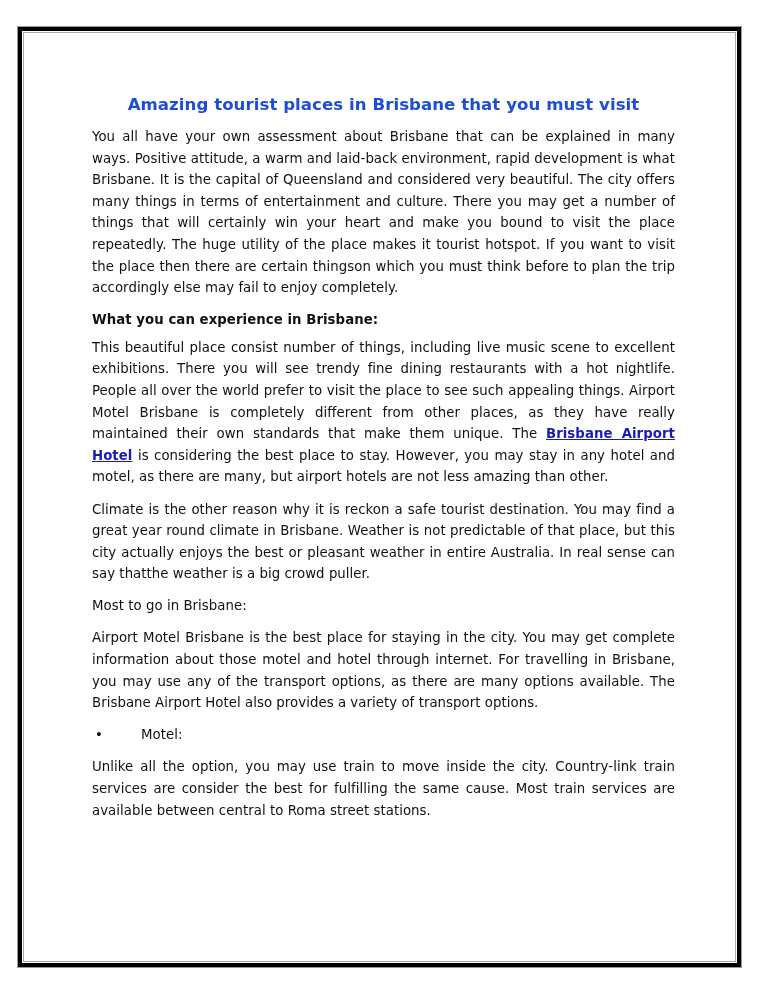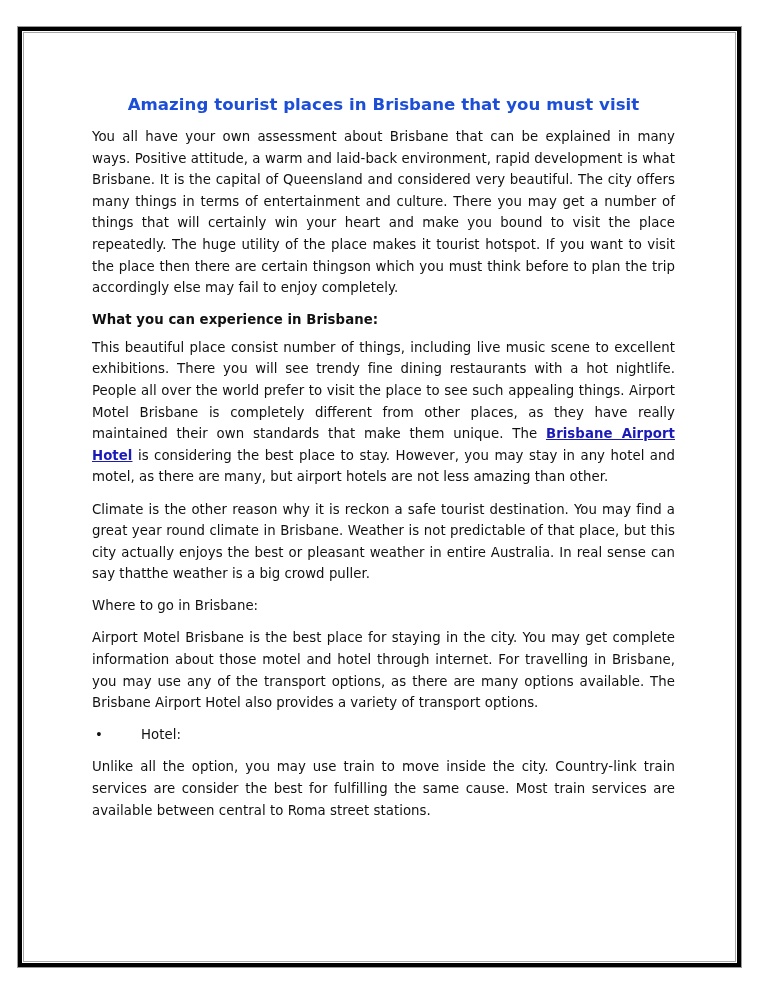--- a/index.html
+++ b/index.html
@@ -89,23 +89,23 @@
   <div class="title">Amazing tourist places in Brisbane that you must visit</div>
 
   <p>You all have your own assessment about Brisbane that can be explained in many ways.  Positive attitude, a warm and laid-back environment, rapid development is what Brisbane. It is the capital of Queensland and considered very beautiful. The city offers many things in terms of entertainment and culture. There you may get a number of things that will certainly win your heart and make you bound to visit the place repeatedly. The huge utility of the place makes it tourist hotspot. If you want to visit the place then there are certain thingson which you must think before to plan the trip accordingly else may fail to enjoy completely.</p>
 
   <p class="heading-bold">What you can experience in Brisbane:</p>
 
   <p><span>This beautiful place consist number of things, including live music scene to excellent exhibitions. There you will see trendy fine dining restaurants with a hot nightlife. People all over the world prefer to visit the place to see such appealing things. Airport Motel Brisbane is completely different from other places, as they have really maintained their own standards that make them unique. The </span><a class="inline-link" href="#">Brisbane Airport Hotel</a><span> is considering the best place to stay. However, you may stay in any hotel and motel, as there are many, but airport hotels are not less amazing than other.</span></p>
 
   <p>Climate is the other reason why it is reckon a safe tourist destination. You may find a great year round climate in Brisbane. Weather is not predictable of that place, but this city actually enjoys the best or pleasant weather in entire Australia. In real sense can say thatthe weather is a big crowd puller.</p>
 
-  <p>Where to go in Brisbane:</p>
+  <p>Most to go in Brisbane:</p>
 
   <p>Airport Motel Brisbane is the best place for staying in the city. You may get complete information about those motel and hotel through internet. For travelling in Brisbane, you may use any of the transport options, as there are many options available. The Brisbane Airport Hotel also provides a variety of transport options.</p>
 
   <div class="bullet-row">
     <span class="bullet">•</span>
-    <span>Hotel:</span>
+    <span>Motel:</span>
   </div>
 
   <p>Unlike all the option, you may use train to move inside the city. Country-link train services are consider the best for fulfilling the same cause. Most train services are available between central to Roma street stations.</p>
 </div>
 
 </body></html>

